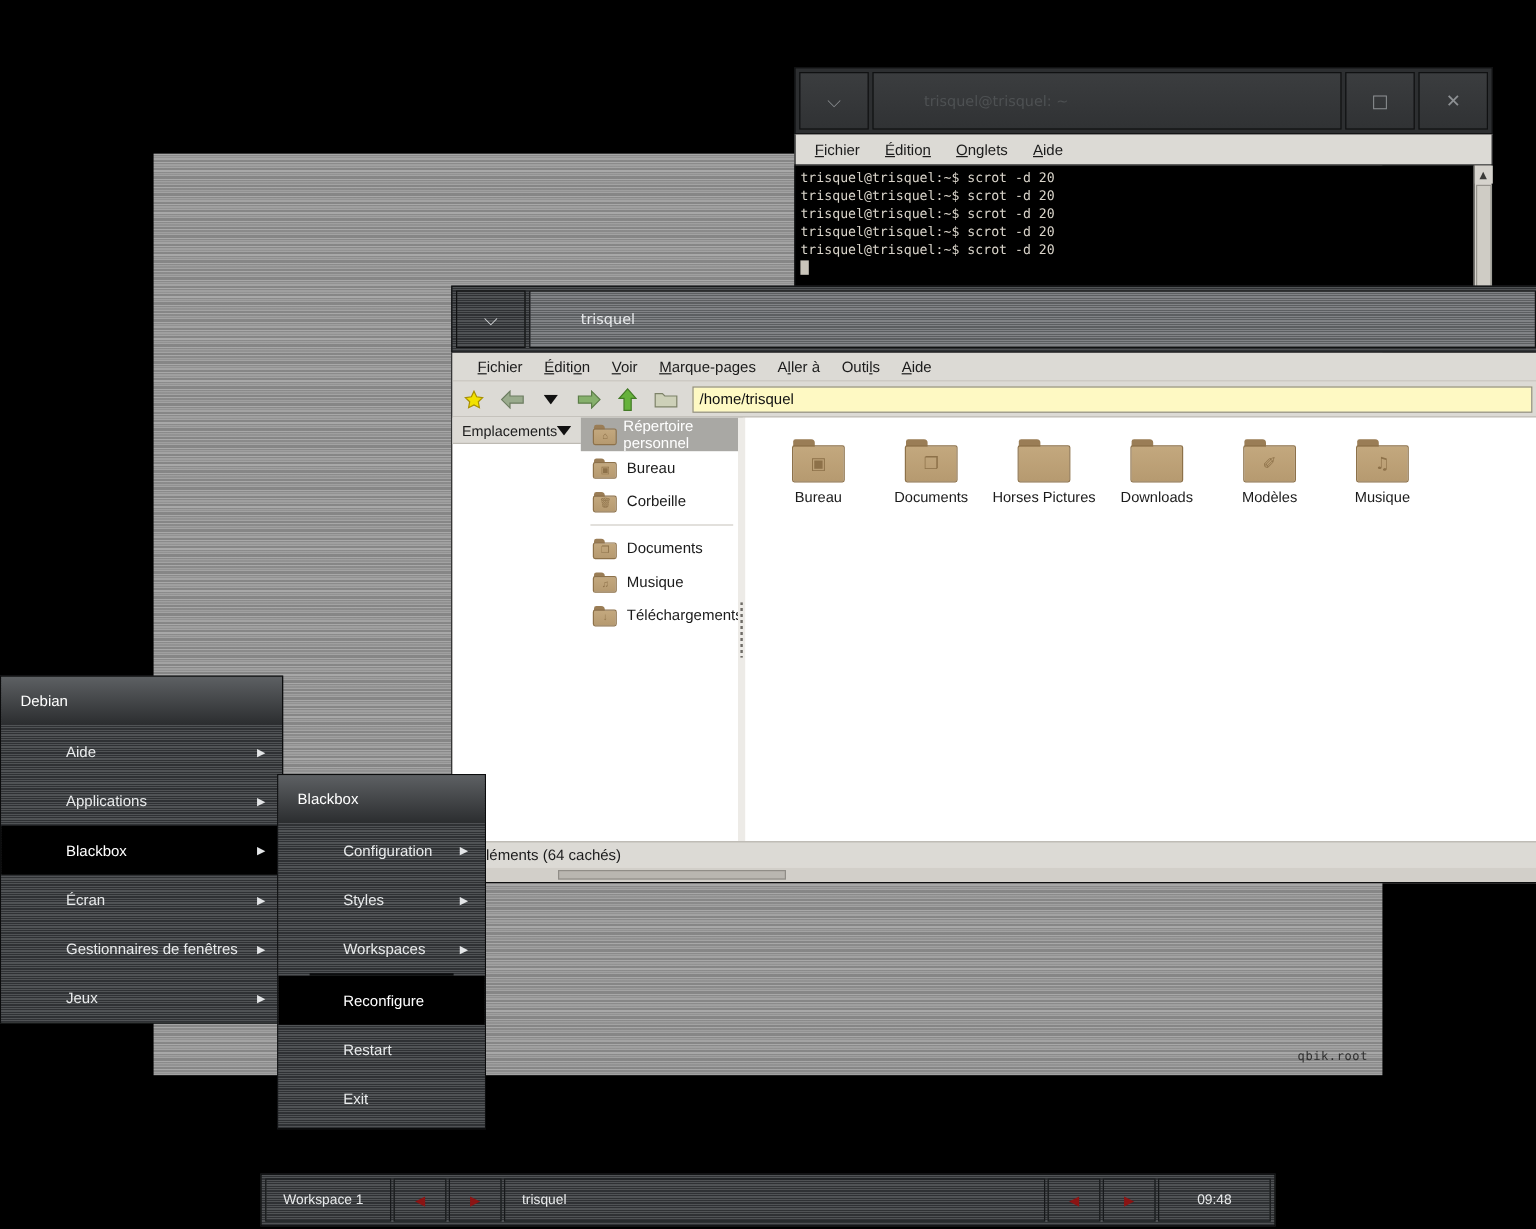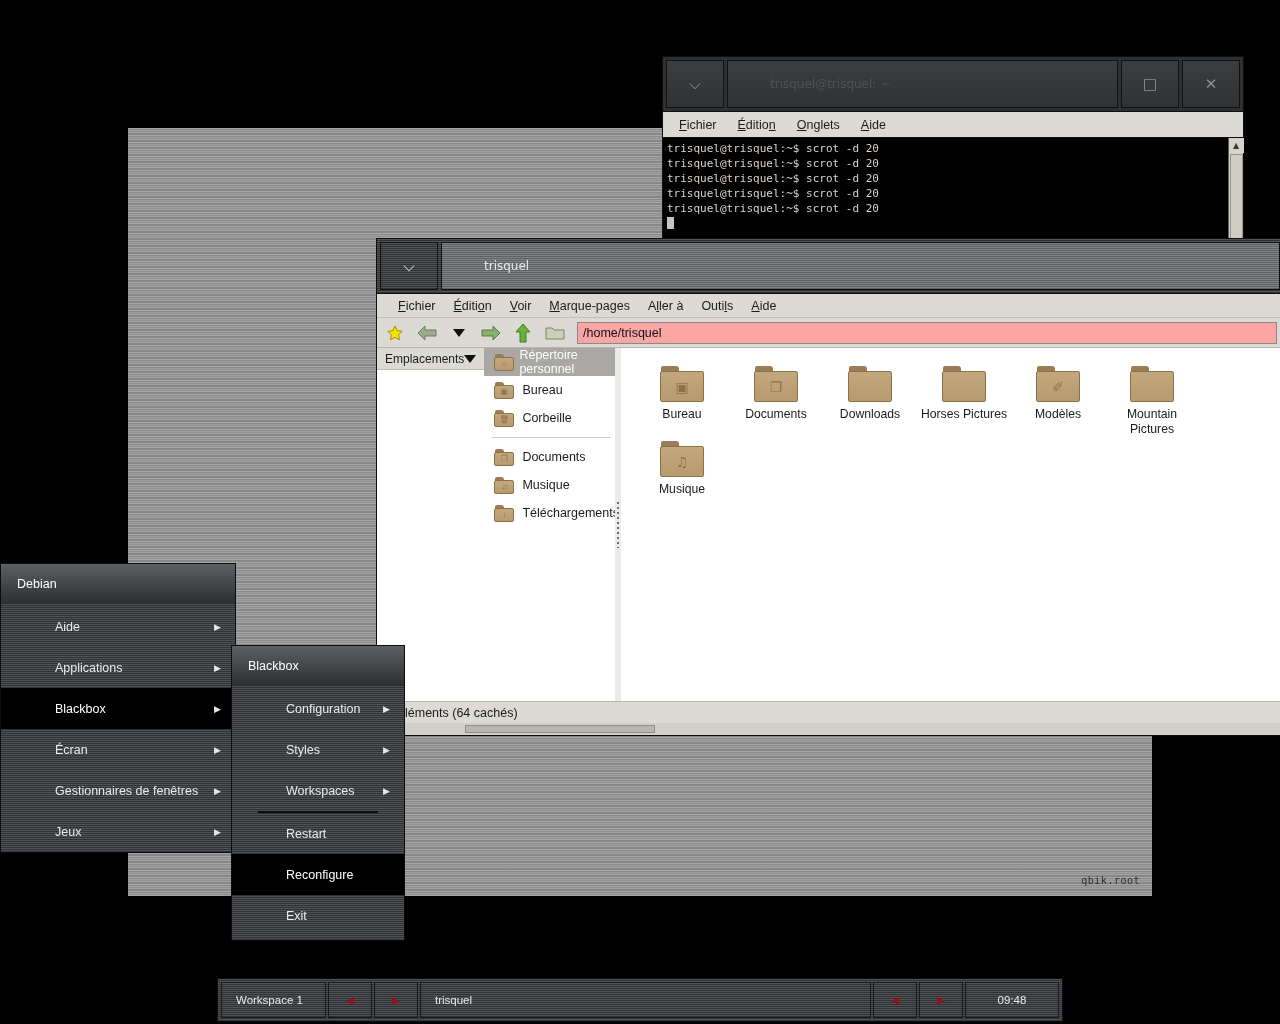--- a/index.html
+++ b/index.html
@@ -134,21 +134,21 @@
     display:flex; align-items:center; padding-left:14px; gap:4px;
     border-bottom:1px solid #c3c0b9;
   }
   .fmenu { font-family:"Liberation Sans", sans-serif; font-size:12.5px; color:#1b1b1b; padding:1px 7px; cursor:default; }
   #fm-toolbar {
     height:30px; background:#dcdad5; display:flex; align-items:center;
     padding:0 4px; gap:4px; border-bottom:1px solid #b7b4ad;
   }
   .tb-ico { width:28px; height:24px; display:flex; align-items:center; justify-content:center; cursor:pointer; }
   #fm-path {
-    flex:1 1 auto; height:22px; background:#fca5a5;
+    flex:1 1 auto; height:22px; background:#fef9c3;
     border:1px solid #8d8a83; margin-left:4px; margin-right:2px;
     display:flex; align-items:center; padding-left:5px;
     font-family:"Liberation Sans", sans-serif; font-size:12.5px; color:#111;
   }
   #fm-main { flex:1 1 auto; display:flex; min-height:0; }
   #fm-side { width:238px; flex:0 0 238px; background:#ffffff; display:flex; flex-direction:row; }
   #fm-side-head {
     height:22px; background:#dcdad5; display:flex; align-items:center;
     justify-content:space-between; padding:0 8px 0 8px;
     font-family:"Liberation Sans", sans-serif; font-size:12px; color:#1b1b1b;
@@ -410,48 +410,41 @@
                 <div class="body"></div>
                 <div class="glyph">❐</div>
               </div>
               <div class="fi-label">Documents</div>
             </div>
             <div class="fi">
               <div class="folder">
                 <div class="tab"></div>
                 <div class="body"></div>
               </div>
-              <div class="fi-label">Downloads</div>
+              <div class="fi-label">Horses Pictures</div>
             </div>
             <div class="fi">
               <div class="folder">
                 <div class="tab"></div>
                 <div class="body"></div>
               </div>
-              <div class="fi-label">Horses Pictures</div>
+              <div class="fi-label">Downloads</div>
             </div>
             <div class="fi">
               <div class="folder">
                 <div class="tab"></div>
                 <div class="body"></div>
                 <div class="glyph">✐</div>
               </div>
               <div class="fi-label">Modèles</div>
             </div>
             <div class="fi">
               <div class="folder">
                 <div class="tab"></div>
                 <div class="body"></div>
-              </div>
-              <div class="fi-label">Mountain Pictures</div>
-            </div>
-            <div class="fi">
-              <div class="folder">
-                <div class="tab"></div>
-                <div class="body"></div>
                 <div class="glyph">♫</div>
               </div>
               <div class="fi-label">Musique</div>
             </div>
           </div>
       </div>
 
       <div id="fm-status">
         <span>léments (64 cachés)</span>
       </div>
@@ -500,25 +493,25 @@
         </div>
         <div class="bbmenu-item">
           <span>Styles</span>
           <span class="arrow">▶</span>
         </div>
         <div class="bbmenu-item">
           <span>Workspaces</span>
           <span class="arrow">▶</span>
         </div>
         <div class="bbmenu-sep"></div>
-        <div class="bbmenu-item">
-          <span>Restart</span>
-        </div>
         <div class="bbmenu-item hl">
           <span>Reconfigure</span>
+        </div>
+        <div class="bbmenu-item">
+          <span>Restart</span>
         </div>
         <div class="bbmenu-item">
           <span>Exit</span>
         </div>
       </div>
   </div>
 
   <div id="toolbar" class="striped-dark">
     <div class="tb-cell tb-ws striped-dark">Workspace 1</div>
     <div class="tb-cell tb-arrow striped-dark">◀</div>

